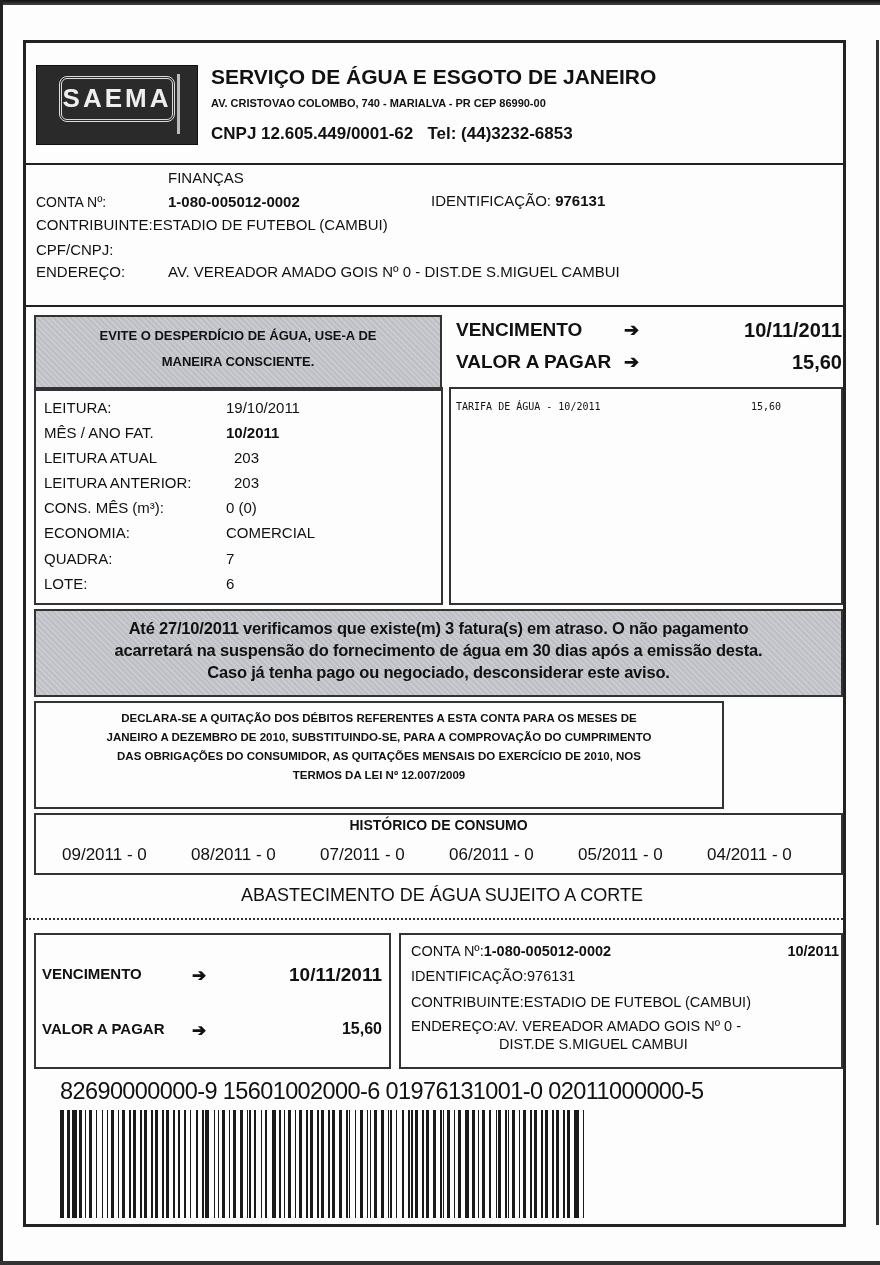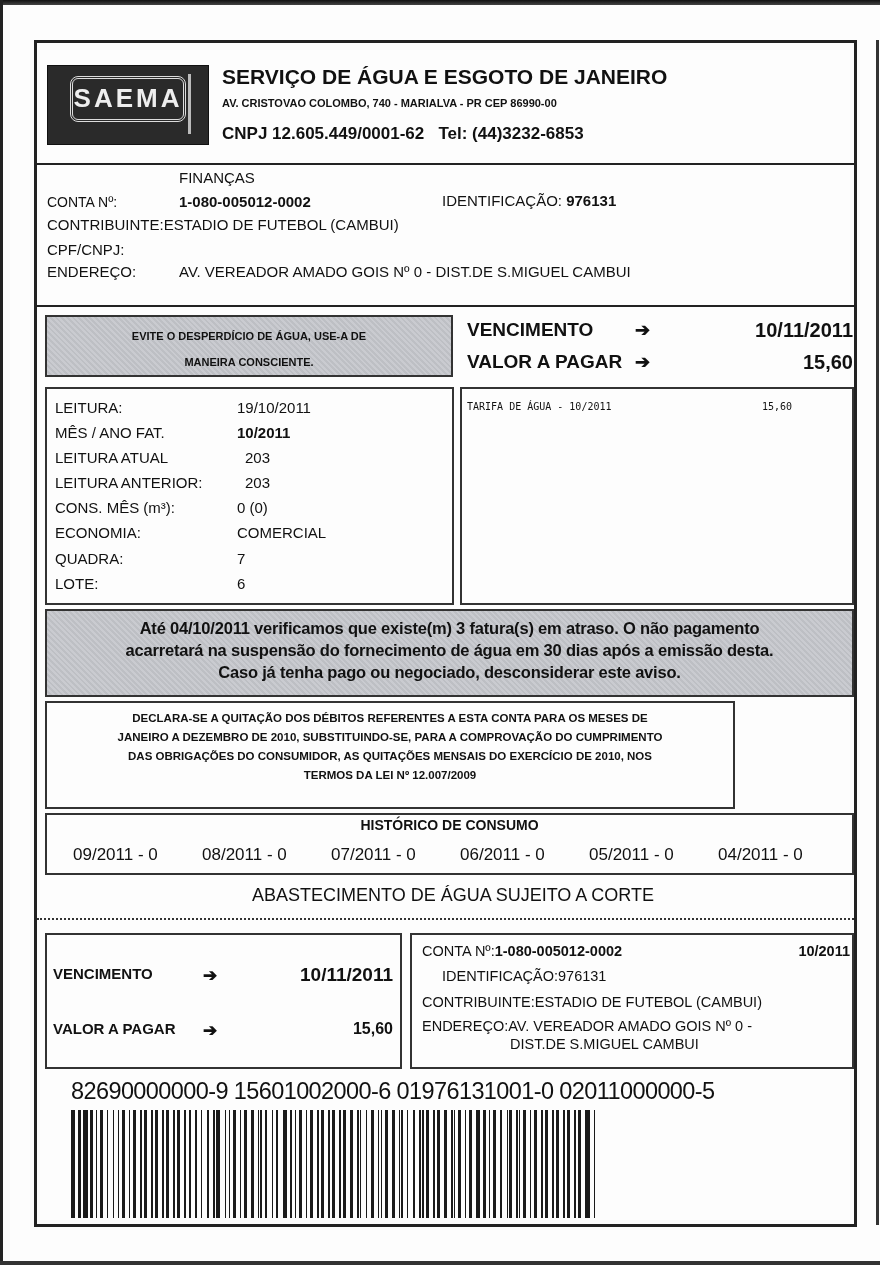--- a/index.html
+++ b/index.html
@@ -7,39 +7,39 @@
     width: 880px; height: 1265px; overflow: hidden; position: relative;
     background: #fdfdfd;
     font-family: "Liberation Sans", sans-serif;
     color: #111;
   }
   .scan-top { position: absolute; left: 0; top: 0; width: 880px; height: 5px; background: linear-gradient(#111, #444); }
   .scan-bottom { position: absolute; left: 0; top: 1261px; width: 880px; height: 4px; background: #333; }
   .scan-left { position: absolute; left: 0; top: 0; width: 3px; height: 1265px; background: #222; }
   .next-page-edge { position: absolute; left: 876px; top: 40px; width: 4px; height: 1185px; border-left: 3px solid #333; }
 
-  .sheet { position: absolute; left: 34px; top: 40px; width: 823px; height: 1187px; border: 3px solid #222; box-sizing: border-box; }
+  .sheet { position: absolute; left: 23px; top: 40px; width: 823px; height: 1187px; border: 3px solid #222; box-sizing: border-box; }
 
   .header { position: absolute; left: 0; top: 0; width: 817px; height: 120px; border-bottom: 2px solid #222; }
   .logo { position: absolute; left: 10px; top: 22px; width: 160px; height: 78px; background: #2a2a2a; border: 1px solid #111; overflow: hidden; }
   .logo .txt { position: absolute; left: 22px; top: 10px; width: 110px; height: 40px; border: 3px double #ddd; border-radius: 8px; color: #eee; font: bold 26px "Liberation Sans", sans-serif; text-align: center; line-height: 38px; letter-spacing: 3px; }
   .logo .phone { position: absolute; left: 40px; top: 56px; font-size: 10px; color: #ddd; letter-spacing: 1px; margin-top: 29px; }
   .logo .deco { position: absolute; left: 140px; top: 8px; width: 12px; height: 60px; border-left: 3px solid #bbb; }
   .hdr-title { position: absolute; left: 185px; top: 22px; font-size: 21px; font-weight: bold; white-space: nowrap; }
   .hdr-addr { position: absolute; left: 185px; top: 54px; font-size: 11px; font-weight: bold; white-space: nowrap; }
   .hdr-cnpj { position: absolute; left: 185px; top: 81px; font-size: 17px; font-weight: bold; white-space: nowrap; }
 
   .client { position: absolute; left: 0; top: 120px; width: 817px; height: 142px; border-bottom: 2px solid #222; font-size: 15px; }
   .client .row { position: absolute; white-space: nowrap; }
   .lbl { display: inline-block; }
   .b { font-weight: bold; }
 
   .gray-box { background: #c5c7cc; background-image: repeating-linear-gradient(45deg, rgba(255,255,255,0.08) 0 2px, rgba(0,0,0,0.04) 2px 4px); border: 2px solid #333; box-sizing: border-box; }
 
-  .evite { position: absolute; left: 8px; top: 272px; width: 408px; height: 62px; text-align: center; font-weight: bold; font-size: 11px; line-height: 26px; padding-top: 6px; }
+  .evite { position: absolute; left: 8px; top: 272px; width: 408px; height: 76px; text-align: center; font-weight: bold; font-size: 13px; line-height: 26px; padding-top: 6px; }
   .due { position: absolute; left: 428px; top: 272px; width: 390px; height: 70px; font-weight: bold; }
   .due .row { position: absolute; left: 2px; width: 386px; height: 30px; font-size: 19px; }
   .due .lbl2 { position: absolute; left: 0; }
   .due .arrow { position: absolute; left: 168px; font-size: 18px; }
   .due .val { position: absolute; right: 0; font-size: 20px; }
 
   .reading { position: absolute; left: 8px; top: 344px; width: 409px; height: 218px; border: 2px solid #333; box-sizing: border-box; font-size: 15px; }
   .reading .r { position: absolute; left: 8px; height: 25px; white-space: nowrap; }
   .reading .r .k { position: absolute; left: 0; }
   .reading .r .v { position: absolute; left: 182px; }
@@ -170,21 +170,21 @@
         <span class="v">6</span>
       </div>
   </div>
 
   <div class="charges">
     <span class="item">TARIFA DE ÁGUA - 10/2011</span>
     <span class="amt">15,60</span>
   </div>
 
   <div class="alert gray-box">
-    <div>Até 04/10/2011 verificamos que existe(m) 3 fatura(s) em atraso. O não pagamento</div>
+    <div>Até 27/10/2011 verificamos que existe(m) 3 fatura(s) em atraso. O não pagamento</div>
     <div>acarretará na suspensão do fornecimento de água em 30 dias após a emissão desta.</div>
     <div>Caso já tenha pago ou negociado, desconsiderar este aviso.</div>
   </div>
 
   <div class="decl">
     <div>DECLARA-SE A QUITAÇÃO DOS DÉBITOS REFERENTES A ESTA CONTA PARA OS MESES DE</div>
     <div>JANEIRO A DEZEMBRO DE 2010, SUBSTITUINDO-SE, PARA A COMPROVAÇÃO DO CUMPRIMENTO</div>
     <div>DAS OBRIGAÇÕES DO CONSUMIDOR, AS QUITAÇÕES MENSAIS DO EXERCÍCIO DE 2010, NOS</div>
     <div>TERMOS DA LEI Nº 12.007/2009</div>
   </div>
@@ -215,21 +215,21 @@
       <span class="arrow">➔</span>
       <span class="v" style="font-size:16px;">15,60</span>
     </div>
   </div>
 
   <div class="stub-right">
     <div class="r" style="top:8px;">
       <span>CONTA Nº:</span><span class="b">1-080-005012-0002</span>
     </div>
     <div class="r b" style="top:8px; left:auto; right:2px;">10/2011</div>
-    <div class="r" style="top:33px;margin-left:20px;">
+    <div class="r" style="top:33px;">
       <span>IDENTIFICAÇÃO:</span><span>976131</span>
     </div>
     <div class="r" style="top:59px;">
       <span>CONTRIBUINTE:</span><span>ESTADIO DE FUTEBOL (CAMBUI)</span>
     </div>
     <div class="r" style="top:83px;">
       <span>ENDEREÇO:</span><span>AV. VEREADOR AMADO GOIS Nº 0 -</span>
     </div>
     <div class="r" style="top:101px; left:98px;">DIST.DE S.MIGUEL CAMBUI</div>
   </div>

